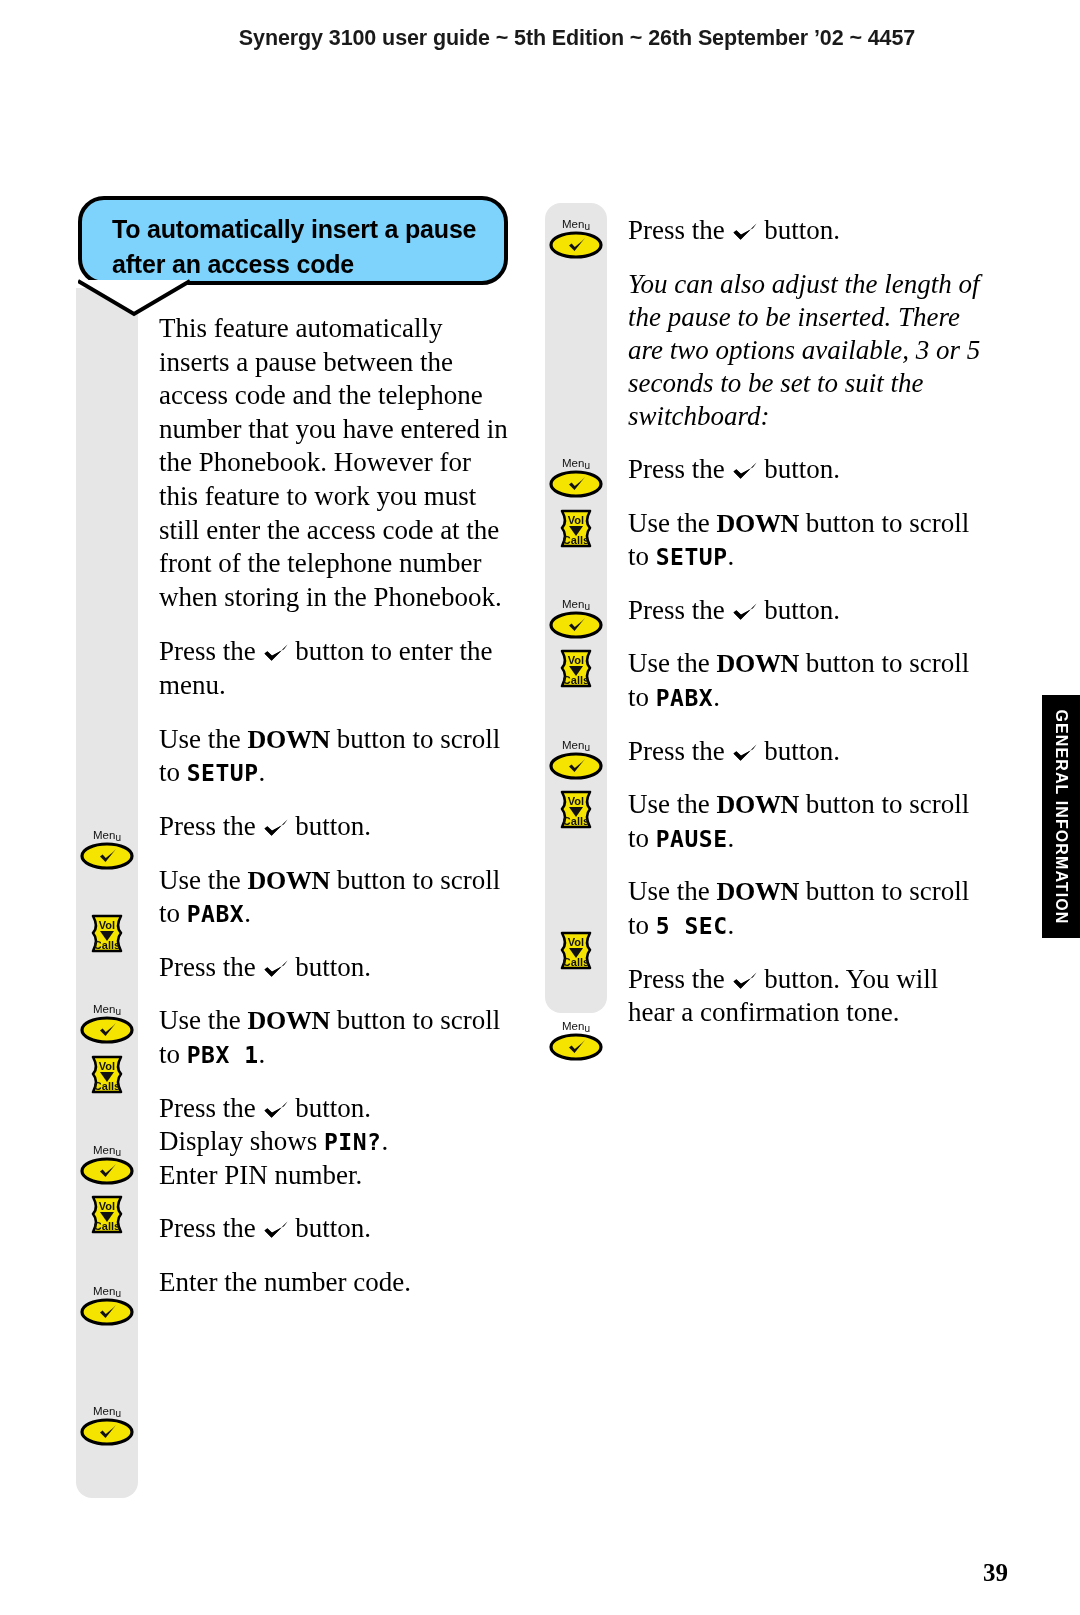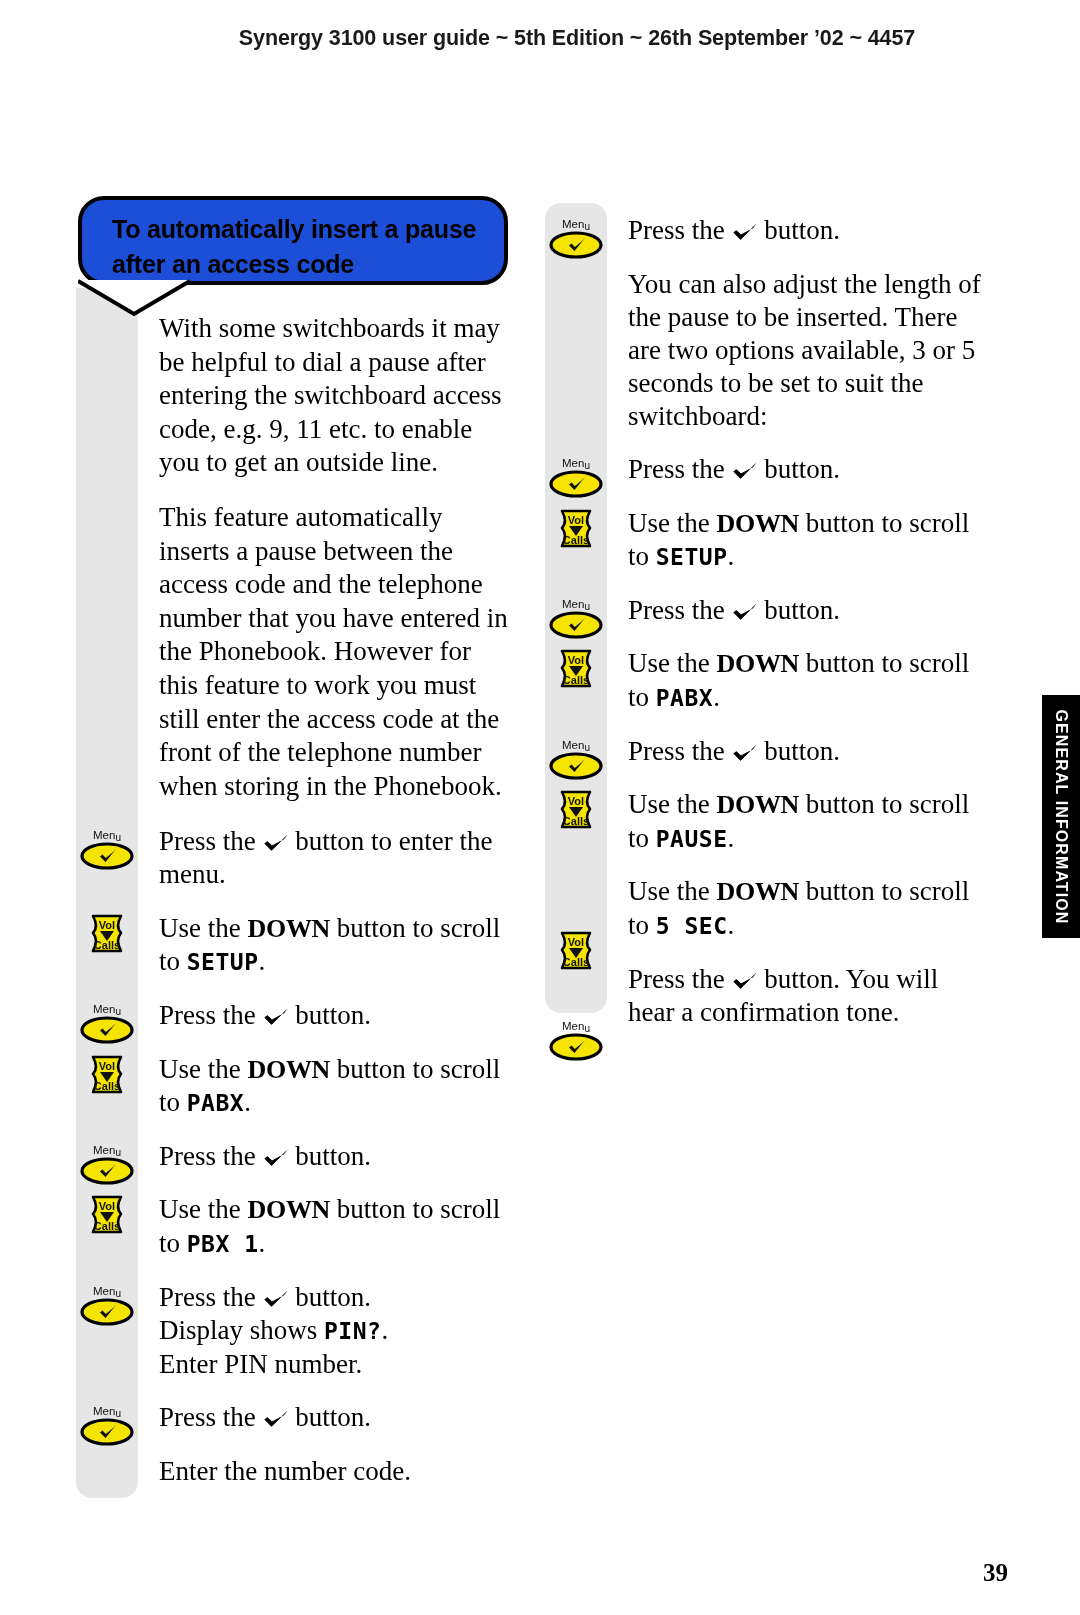--- a/index.html
+++ b/index.html
@@ -77,21 +77,21 @@
 
   
   .callout {
     position: absolute;
     left: 78px;
     top: 196px;
     width: 430px;
     height: 89px;
     border: 4px solid #000000;
     border-radius: 26px;
-    background: #1d4ed8;
+    background: #7dd3fc;
     box-sizing: border-box;
     z-index: 4;
   }
   .callout-text {
     position: absolute;
     left: 30px;
     top: 12px;
     width: 382px;
     font-family: "Liberation Sans", sans-serif;
     font-size: 25px;
@@ -123,20 +123,21 @@
   .col-right {
     left: 628px;
     top: 214px;
     width: 355px;
   }
 
   .para {
     margin: 0 0 21px 0;
   }
   .para.italic {
+    font-style: italic;
     line-height: 1.225;
     margin-bottom: 20px;
   }
   .step {
     margin: 0 0 20px 0;
   }
 
   
   .bold-label {
     font-family: Liberation Serif, serif;
@@ -326,21 +327,20 @@
       <svg width="62" height="46" viewBox="0 0 62 46">
         <text x="31" y="14" text-anchor="middle" font-family="Liberation Sans, sans-serif" font-size="11.5" fill="#111">Men<tspan font-size="10" dy="1.5">u</tspan></text>
         <ellipse cx="31" cy="31" rx="25" ry="12" fill="#f5e400" stroke="#000" stroke-width="3.2"></ellipse>
         <path d="M24 31.5 L29.5 37 L40 24 L36.5 27.5 L29.8 33 L26.6 29.6 Z" fill="#111"></path>
       </svg>
     </div>
   </div>
 
 <div class="col col-left">
   <div id="left-paras">
-      <div class="para">With some switchboards it may be helpful to dial a pause after entering the switchboard access code, e.g. 9, 11 etc. to enable you to get an outside line.</div>
       <div class="para">This feature automatically inserts a pause between the access code and the telephone number that you have entered in the Phonebook. However for this feature to work you must still enter the access code at the front of the telephone number when storing in the Phonebook.</div>
     </div>
   <div id="left-steps">
       <div class="step"><span>Press the </span><span class="tick-glyph"><svg width="26" height="20" viewBox="0 0 26 20">
             <path d="M1.5 10.5 L8.5 17.5 L24.5 1.5 L21 6.0 L9.0 13.0 L4.5 8.5 Z" fill="#000"></path>
             <path d="M1.5 10.6 L8.6 17.8 L24.6 1.4 L20.5 6.6 L9.0 12.6 L4.3 8.2 Z" fill="#000"></path>
           </svg></span><span> button to enter the menu.</span></div>
       <div class="step"><span>Use the </span><span class="bold-label">DOWN</span><span> button to scroll to </span><span class="lcd">SETUP</span><span>.</span></div>
       <div class="step"><span>Press the </span><span class="tick-glyph"><svg width="26" height="20" viewBox="0 0 26 20">
             <path d="M1.5 10.5 L8.5 17.5 L24.5 1.5 L21 6.0 L9.0 13.0 L4.5 8.5 Z" fill="#000"></path>

